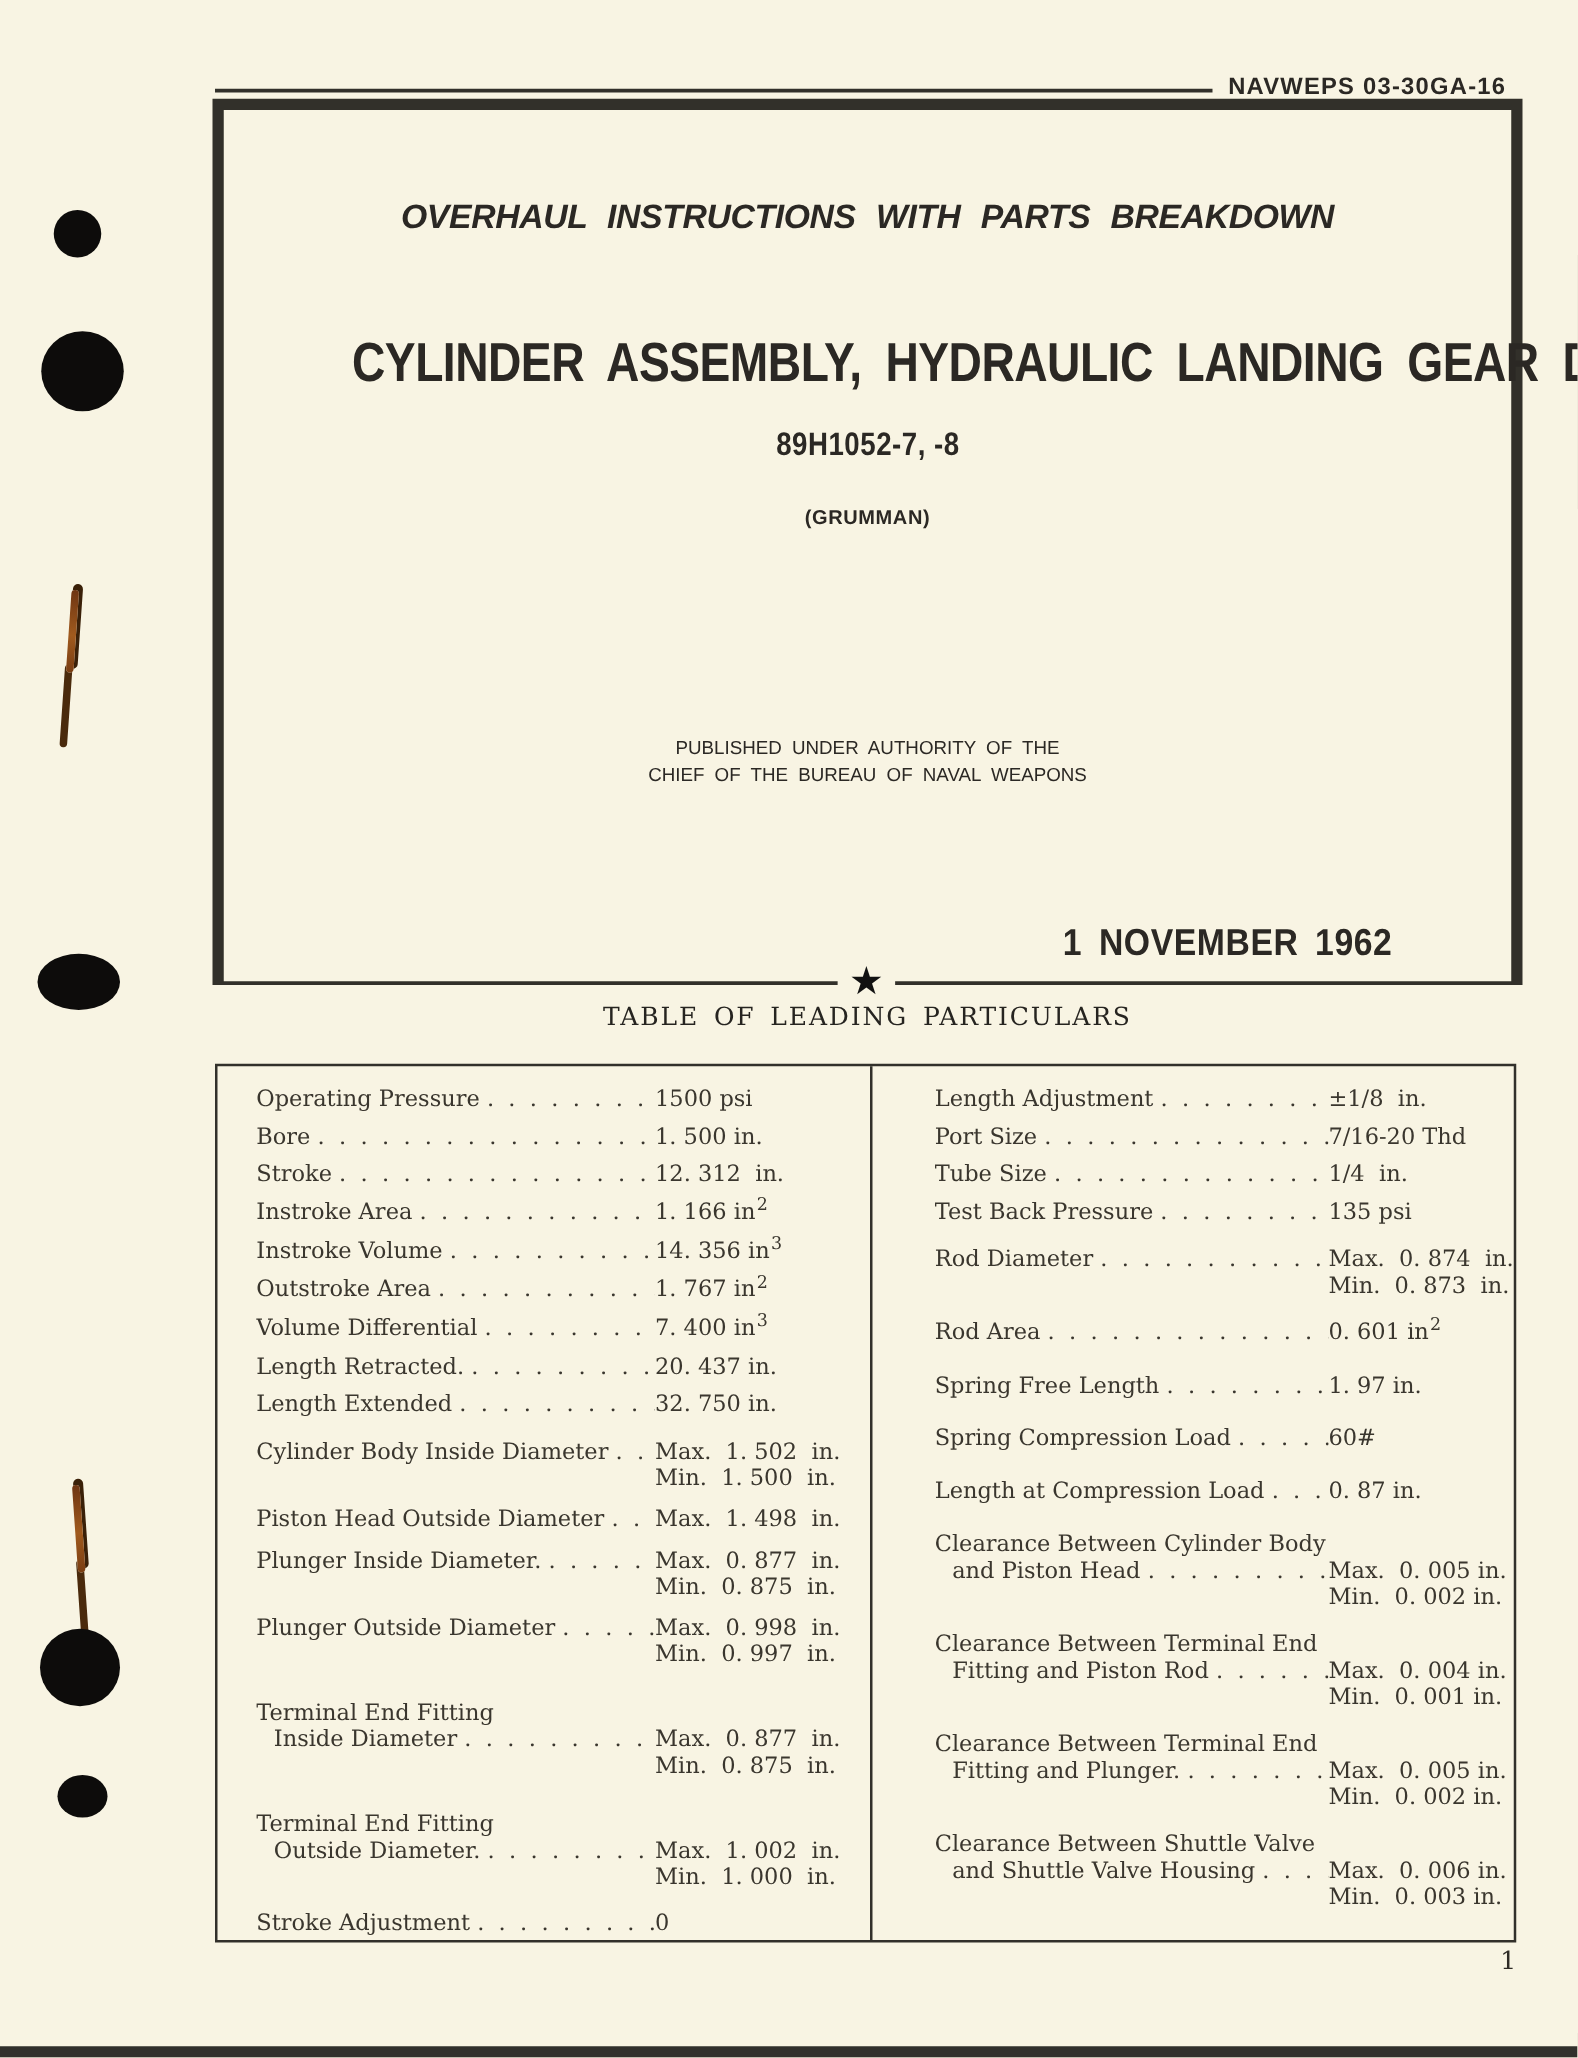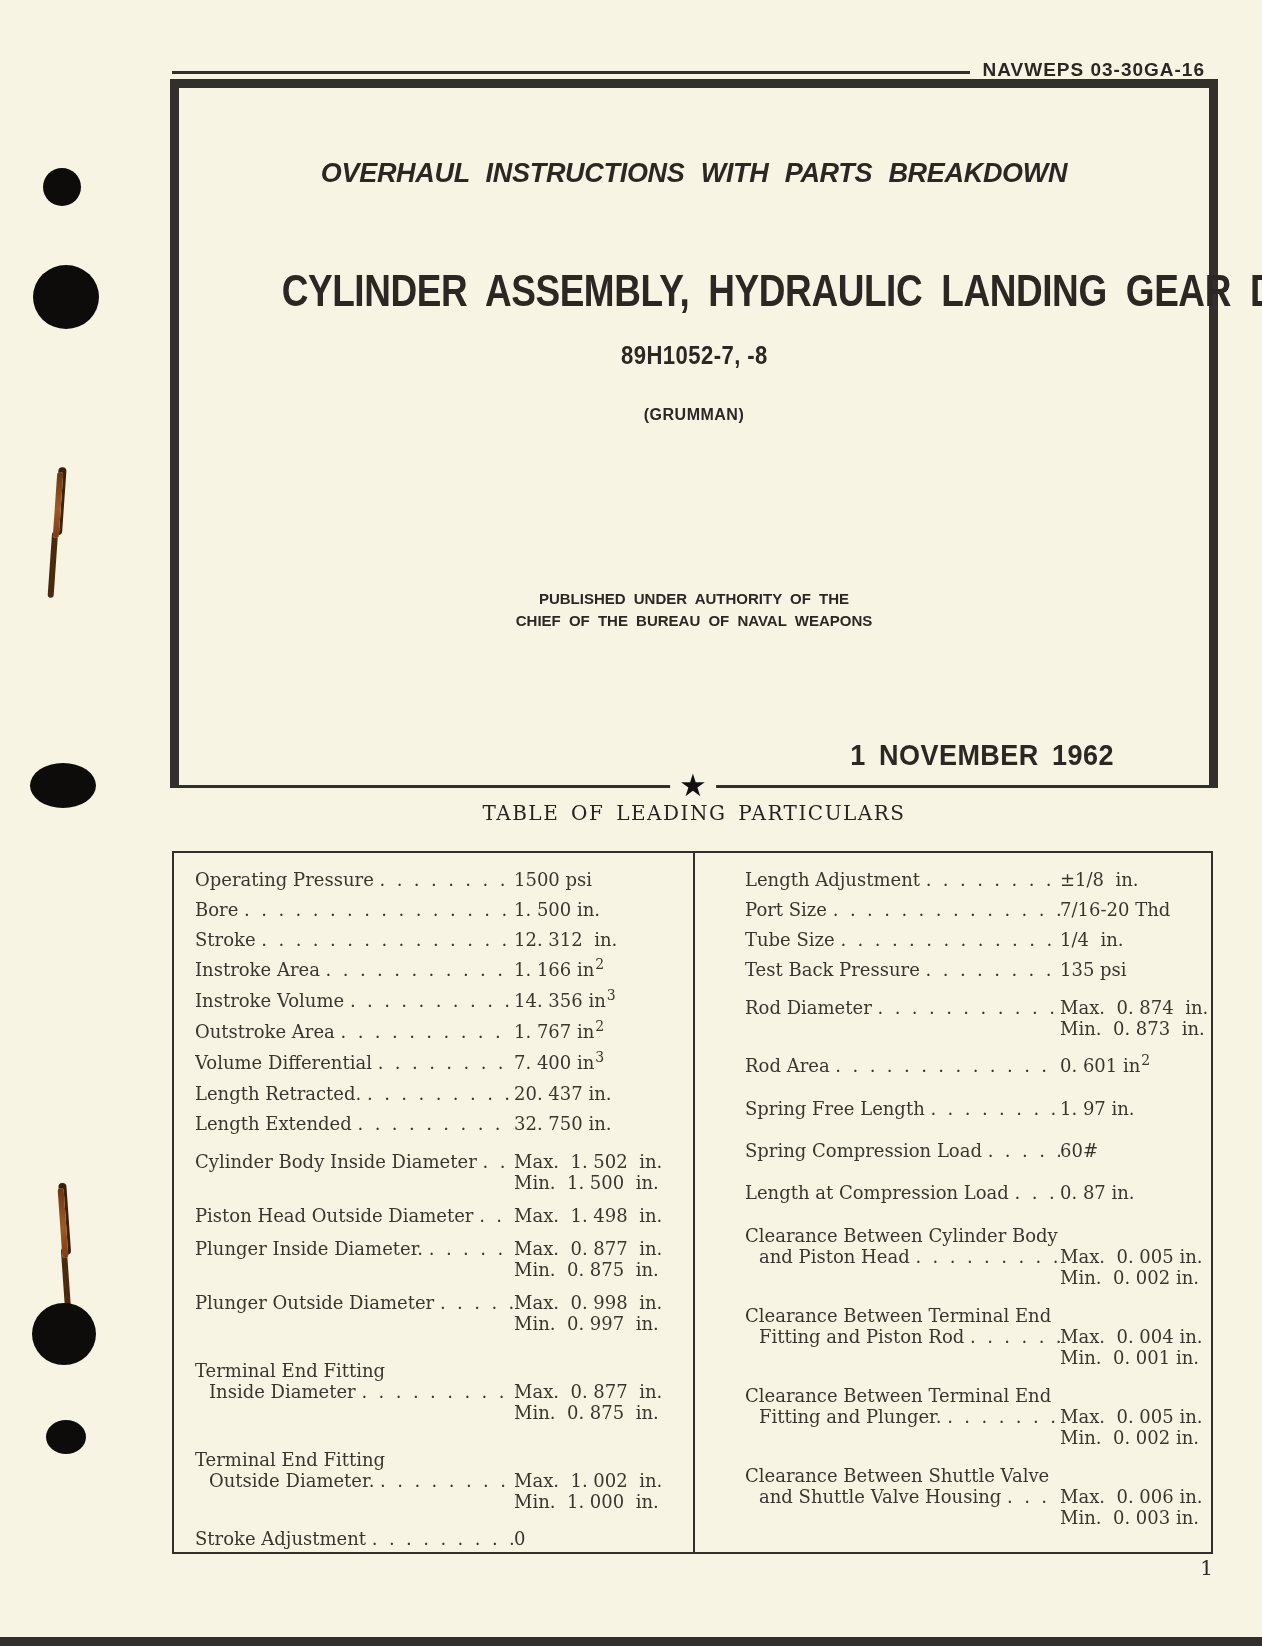--- a/index.html
+++ b/index.html
@@ -44,34 +44,34 @@
     box-sizing:border-box;}
   .titlebox .centered{position:absolute;left:0;width:100%;text-align:center;white-space:nowrap;}
   .subtitle{top:70px;font-size:27px;font-weight:bold;font-style:italic;word-spacing:9px;letter-spacing:-0.3px;}
   .main-title{top:178px;font-size:44px;}
   .main-title .cond{display:inline-block;transform:scaleX(0.84);transform-origin:center;
     font-weight:bold;word-spacing:11px;letter-spacing:-0.5px;white-space:nowrap;}
   .part-number{top:252px;font-size:26px;}
   .part-number .cond{display:inline-block;transform:scaleX(0.85);transform-origin:center;
     font-weight:bold;letter-spacing:0.5px;white-space:nowrap;}
   .manufacturer{top:318px;font-size:16px;font-weight:bold;letter-spacing:0.5px;}
-  .authority{top:500px;font-size:15px;font-weight:bold;line-height:22px;word-spacing:4px;white-space:nowrap;}
+  .authority{top:500px;font-size:15px;font-weight:normal;line-height:22px;word-spacing:4px;white-space:nowrap;}
   .issue-date{position:absolute;right:95px;top:650px;font-size:30px;font-weight:bold;
     word-spacing:6px;letter-spacing:0.5px;transform:scaleX(0.9);transform-origin:right center;white-space:nowrap;}
 
   .star{position:absolute;left:693px;top:767px;transform:translateX(-50%);
     background:var(--paper);padding:0 9px;font-size:31px;line-height:37px;color:#111;z-index:3;
     font-family:"DejaVu Sans", sans-serif;}
 
   
   .tlp-heading{position:absolute;left:170px;top:801px;width:1048px;text-align:center;
     font-family:"DejaVu Serif", serif;font-size:20px;letter-spacing:1.5px;word-spacing:4px;color:#262420;}
   .tablebox{position:absolute;left:172px;top:851px;width:1041px;height:703px;
     border:2px solid var(--border);box-sizing:border-box;display:flex;
-    font-family:"DejaVu Serif", serif;font-size:18px;color:var(--ink-soft);}
+    font-family:"DejaVu Serif", serif;font-size:18px;color:var(--ink-soft);padding-left:10px;}
   .col{box-sizing:border-box;padding-top:12px;}
   .col-left{width:521px;border-right:2px solid var(--border);padding-left:21px;}
   .col-right{flex:1;padding-left:50px;}
   .trow{}
   .trow.gap{margin-top:12px;}
   .trow.twoline.gap{margin-top:26px;}
   .col-right .trow.twoline.gap{margin-top:17px;}
   .tline{display:flex;line-height:30px;white-space:pre;}
   .trow.minmax .tline, .trow.twoline .tline{line-height:21px;}
   .lbl{display:flex;overflow:hidden;flex:0 0 auto;}

